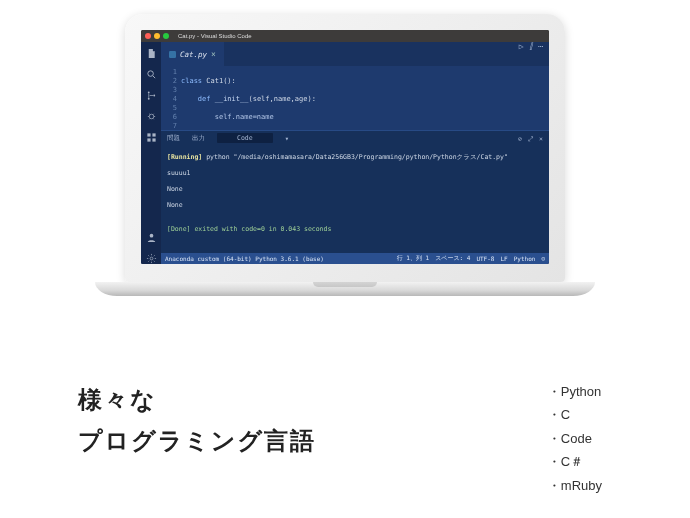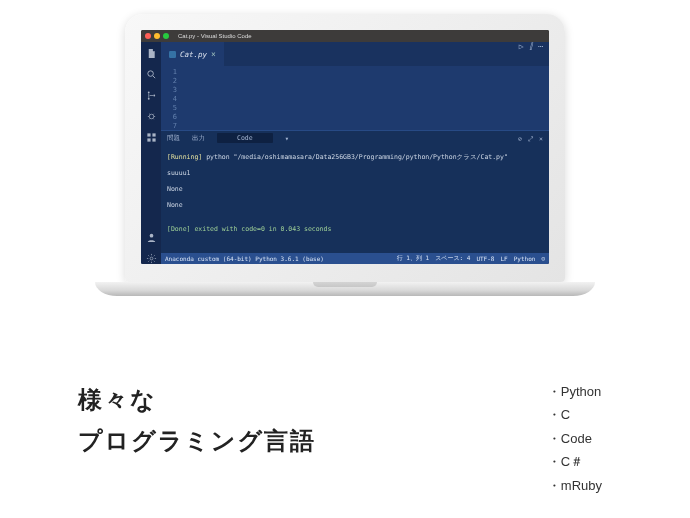--- a/index.html
+++ b/index.html
@@ -160,21 +160,21 @@
 }
 .term-tabs .arr { font-size: 7px; }
 .term-tabs .tright { margin-left: auto; display: flex; gap: 6px; }
 .term-body {
   padding: 2px 6px 4px 6px;
   font-size: 6.5px;
   line-height: 8px;
   white-space: pre;
   color: #cfd8e6;
 }
-.run { color: #e6e2a0; }
+.run { color: #e6e2a0; font-weight: bold; }
 .done { color: #9fd097; }
 .doneok { color: #9fd097; }
 
 .statusbar {
   height: 11px;
   background: #2a4f8f;
   display: flex;
   align-items: center;
   font-size: 6px;
   color: #dbe6f7;
@@ -280,20 +280,33 @@
           <div class="code-editor">
             <div class="gutter">
               <div>1</div>
               <div>2</div>
               <div>3</div>
               <div>4</div>
               <div>5</div>
               <div>6</div>
               <div>7</div>
 
+            </div>
+            <div class="code">
+<div><span class="kw">class</span><span> Cat1():</span></div>
+<div><span class="kw">    def</span><span class="fn"> __init__</span><span>(self,name,age):</span></div>
+<div><span class="sf">        self.name=name</span></div>
+
+<div></div>
+
+
+<div></div>
+
+
+<div></div>
             </div>
           </div>
 
           <div class="terminal-panel">
             <div class="term-tabs">
               <span>問題</span>
               <span>出力</span>
               <span class="sel">Code</span>
               <span class="arr">▾</span>
               <span class="tright">

